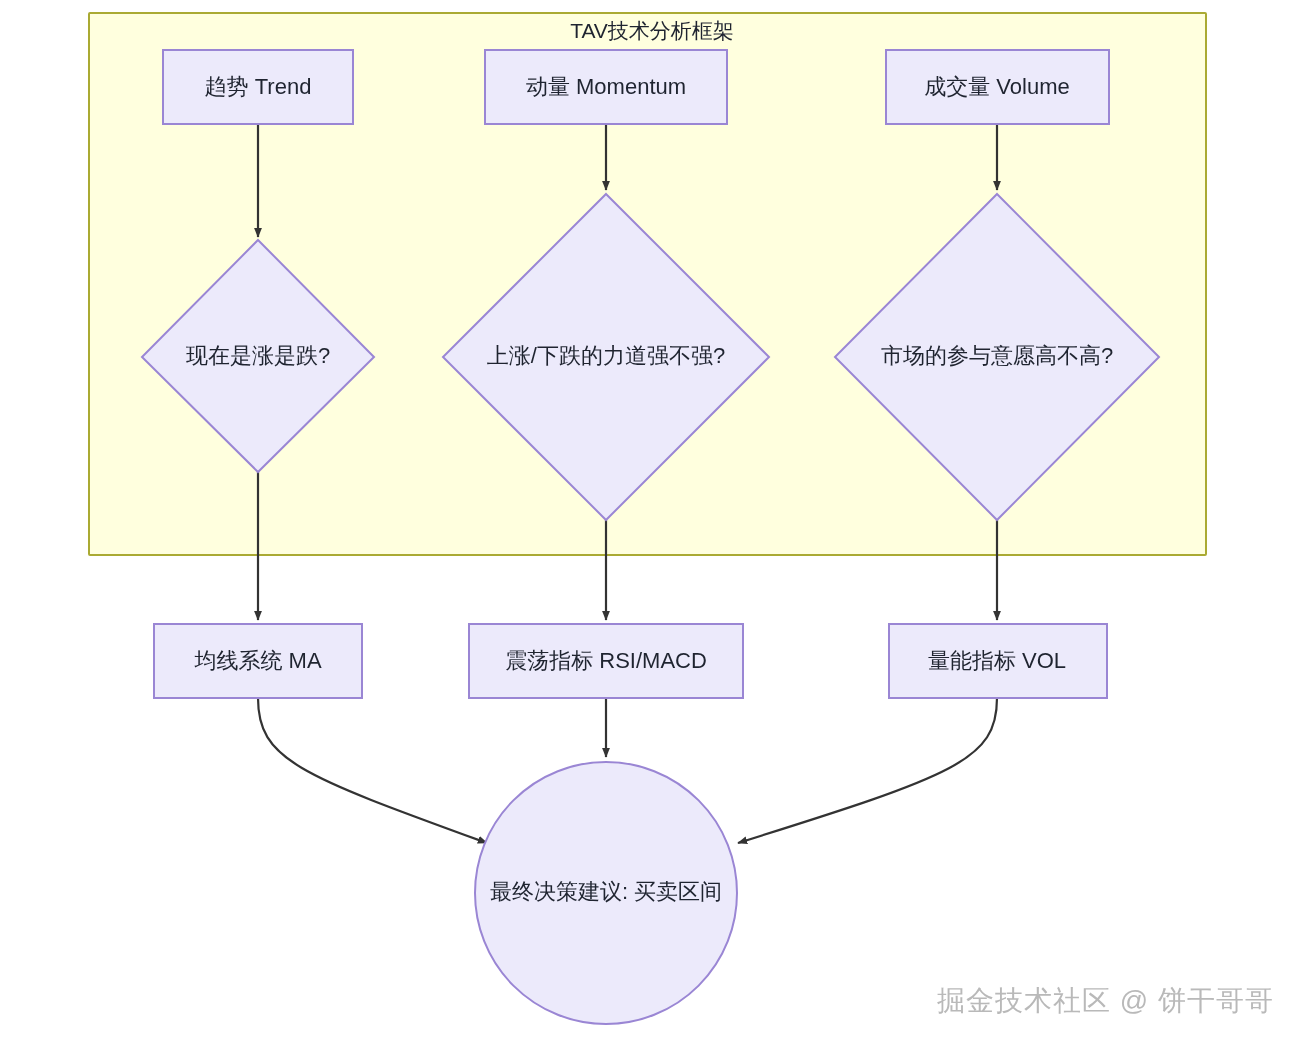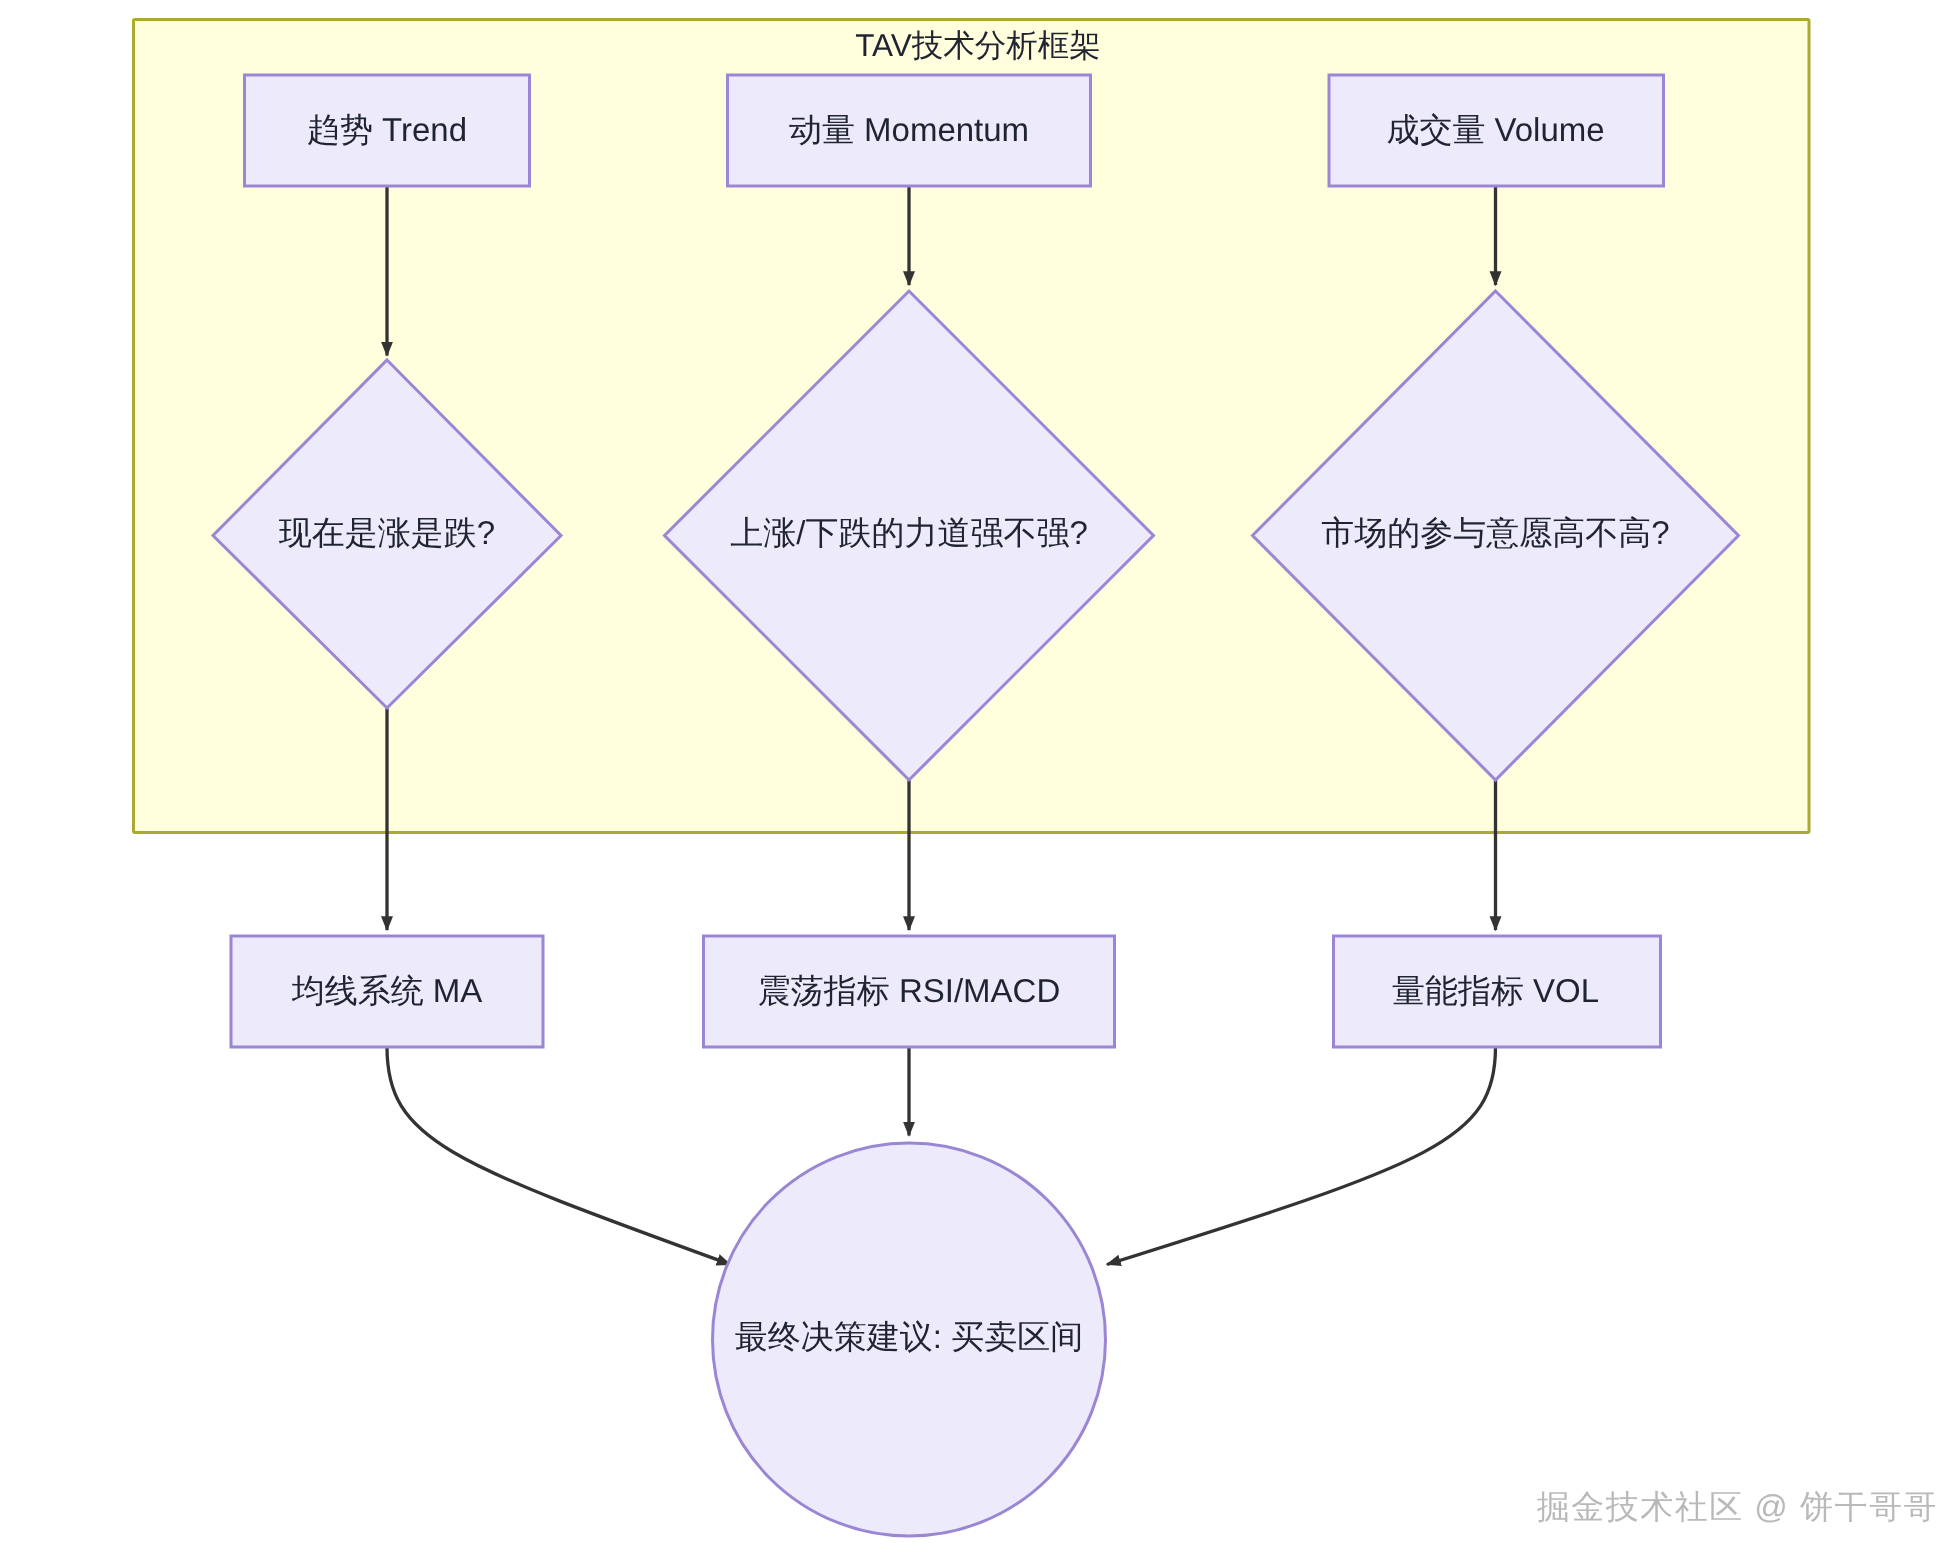--- a/index.html
+++ b/index.html
@@ -50,24 +50,24 @@
   }
   .cluster-label {
     font-family: "Liberation Sans", "DejaVu Sans", sans-serif;
     font-size: 21px;
     fill: #1f2430;
     text-anchor: middle;
     dominant-baseline: middle;
   }
   .watermark {
     position: absolute;
-    right: 4px;
+    right: 22px;
     bottom: 20px;
     font-family: "Liberation Sans", "DejaVu Sans", sans-serif;
-    font-size: 22px;
+    font-size: 28px;
     color: #b9b9b9;
     letter-spacing: 1px;
     white-space: nowrap;
     user-select: none;
   }
 </style>
 </head>
 <body>
 
 <div id="stage">

